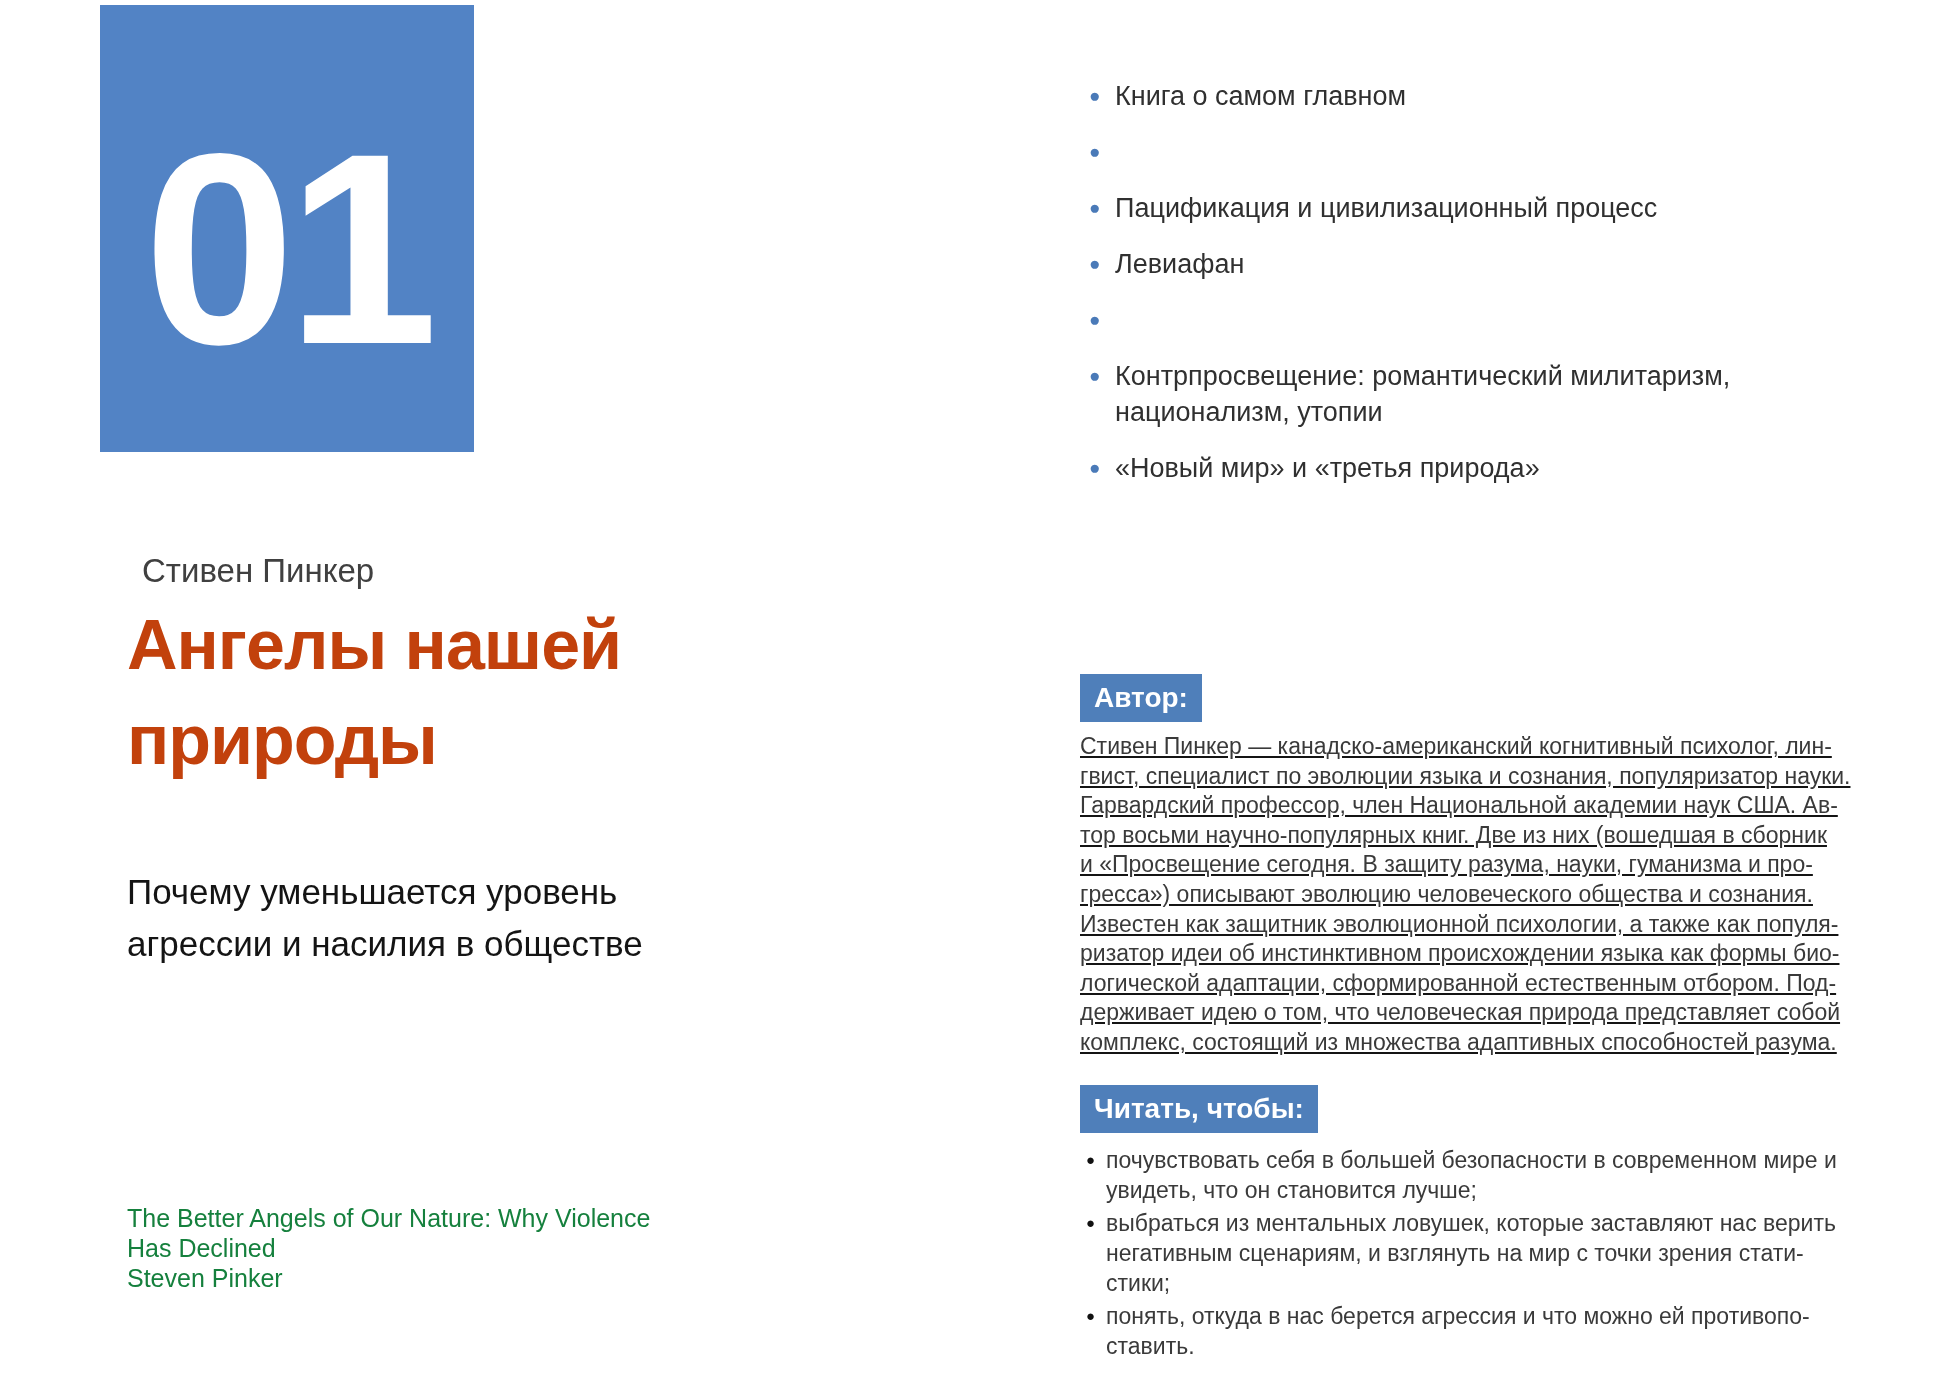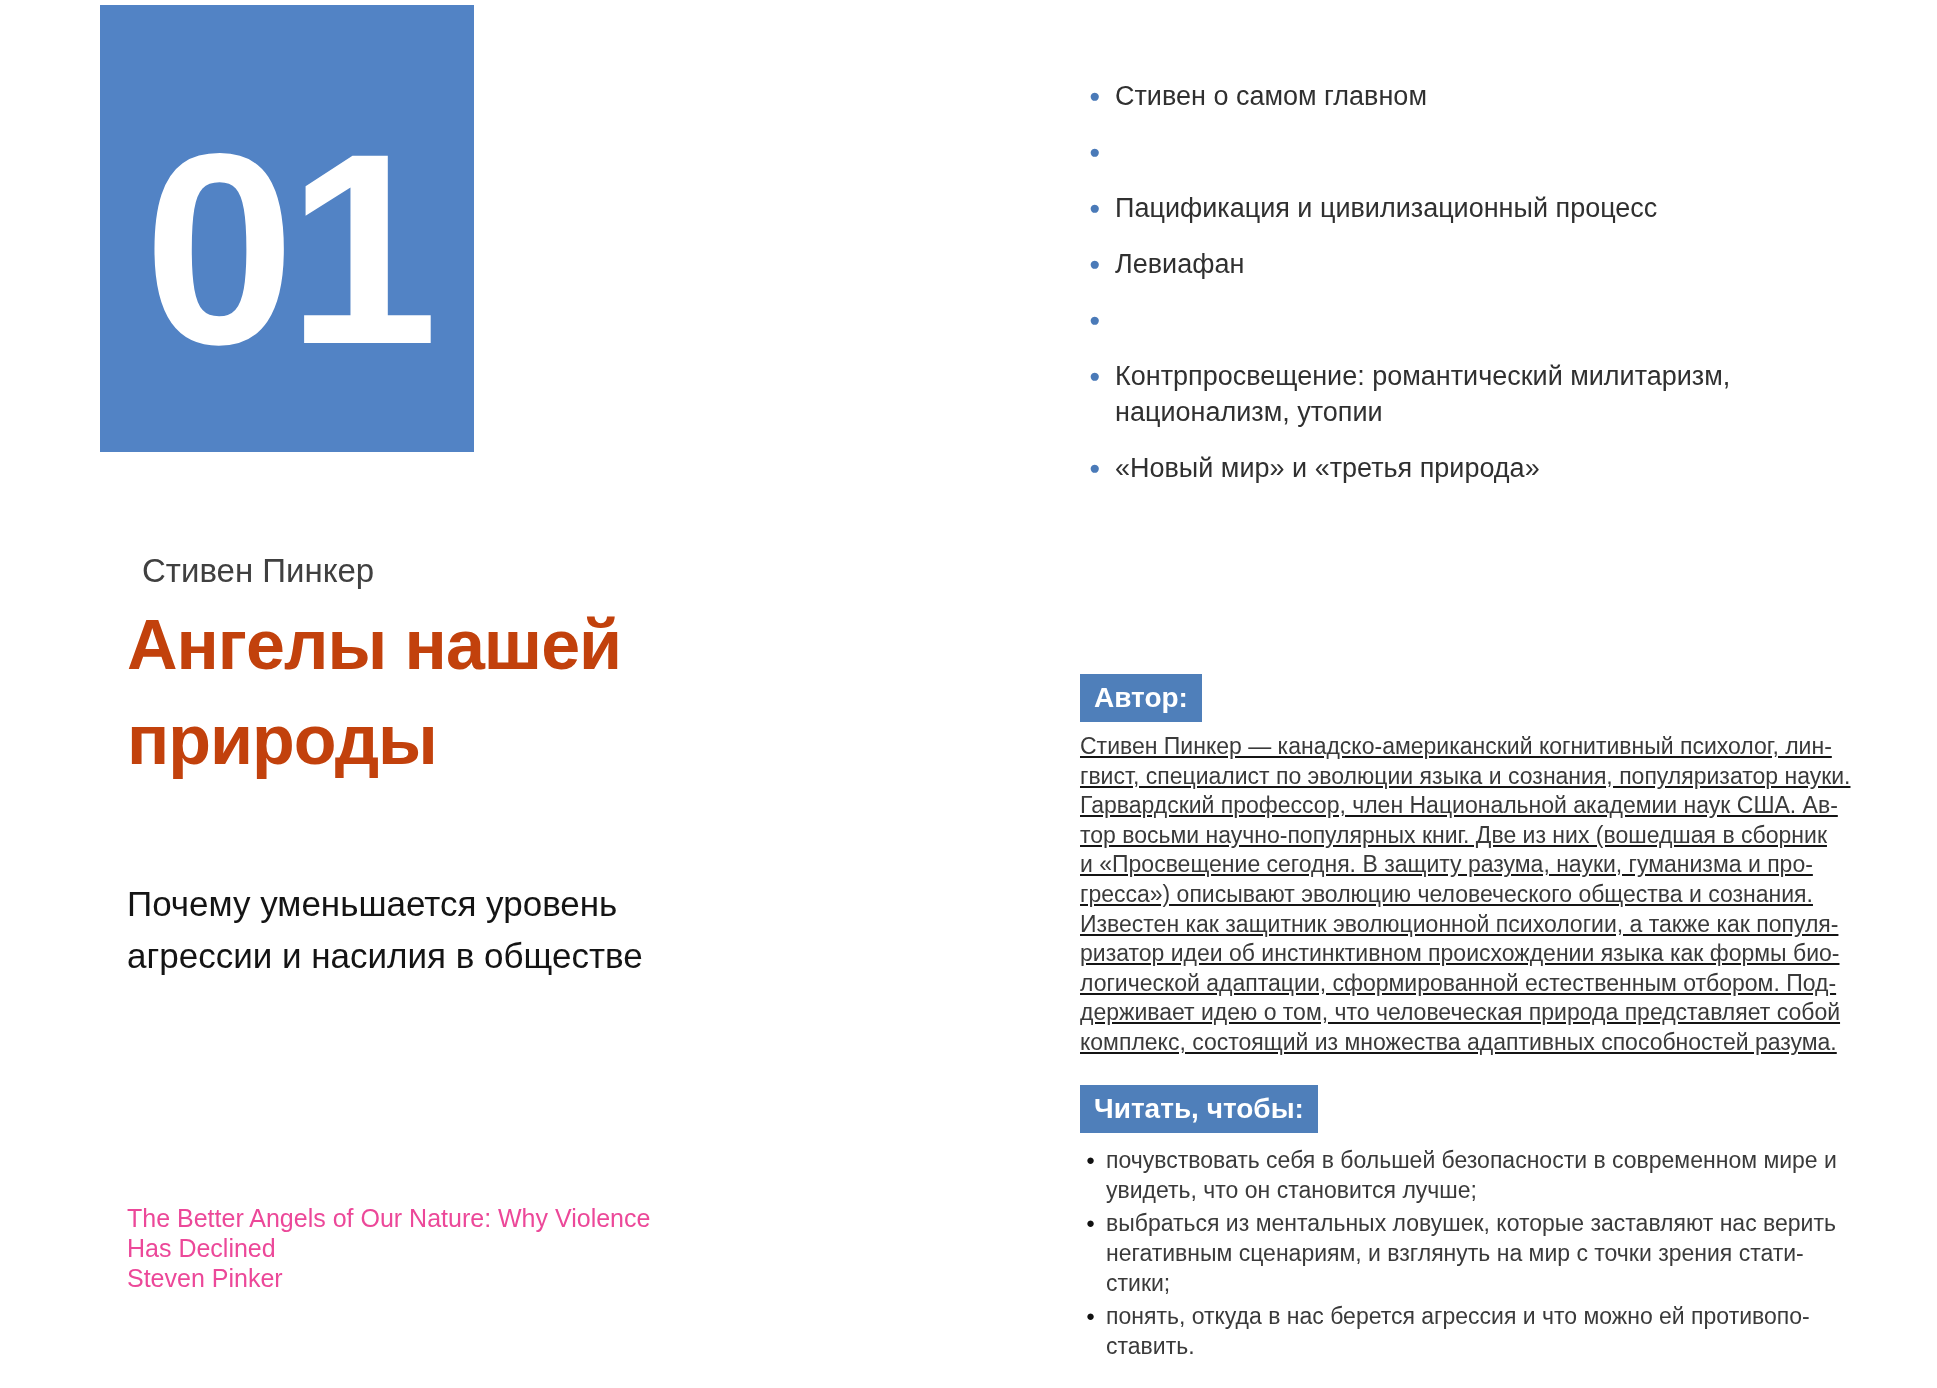--- a/index.html
+++ b/index.html
@@ -28,25 +28,25 @@
     position: absolute; left: 142px; top: 551px;
     font-size: 33px; line-height: 40px; color: #404040;
   }
   .book-title {
     position: absolute; left: 127px; top: 598px;
     font-size: 70px; line-height: 95px; font-weight: 700;
     letter-spacing: -1px; white-space: pre-line; color: #c2410c;
   }
   .subtitle {
     position: absolute; left: 127px; top: 866px;
-    font-size: 35px; line-height: 52px; white-space: pre-line; color: #141414; margin-top: 12px;
+    font-size: 35px; line-height: 52px; white-space: pre-line; color: #141414;
   }
   .original-title {
     position: absolute; left: 127px; top: 1203px;
-    font-size: 25px; line-height: 30px; white-space: pre-line; color: #ec4899;
+    font-size: 25px; line-height: 30px; white-space: pre-line; color: #15803d;
   }
 
   
   .section { position: absolute; left: 1080px; width: 800px; }
   #summary-section { top: 52px; }
   #author-section  { top: 674px; text-decoration: underline; }
   #read-section    { top: 1085px; }
 
   .hdr-box {
     display: inline-block;
@@ -99,21 +99,21 @@
 агрессии и насилия в обществе</div>
 <div class="original-title">The Better Angels of Our Nature: Why Violence
 Has Declined
 Steven Pinker</div>
 
 <div class="section" id="summary-section">
   <ul class="summary-list">
 
       <li>
         <span class="dot">●</span>
-        <span>Стивен о самом главном</span>
+        <span>Книга о самом главном</span>
       </li>
 
       <li>
         <span class="dot">●</span>
       </li>
 
       <li>
         <span class="dot">●</span>
         <span>Пацификация и цивилизационный процесс</span>
       </li>

